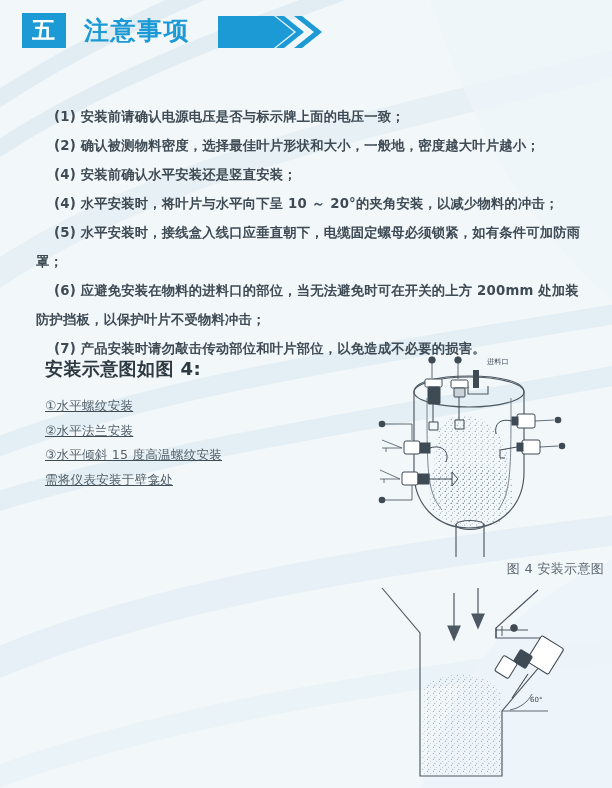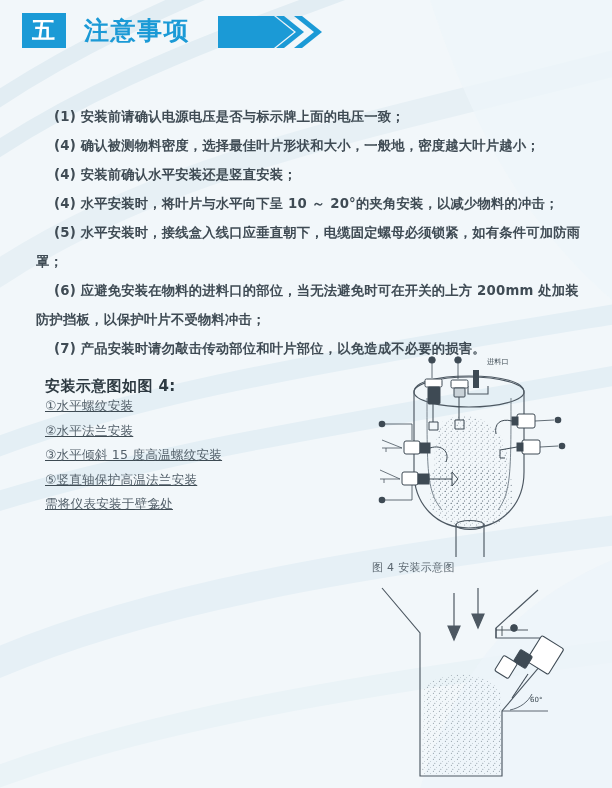--- a/index.html
+++ b/index.html
@@ -41,35 +41,35 @@
   
   #notes{position:absolute;left:36px;top:102px;width:545px;font-weight:bold;}
   .note{
     font-size:13.3px;line-height:29px;color:#3f4b54;
     text-indent:18px;letter-spacing:.2px;
   }
 
   
   #fig-heading{
     position:absolute;left:45px;top:357px;
-    font-size:15px;font-weight:bold;color:#2e3a42;letter-spacing:.4px;margin-top:20px;
+    font-size:18px;font-weight:bold;color:#2e3a42;letter-spacing:.4px;
   }
 
   
   #circ-list{position:absolute;left:45px;top:394px;width:300px;text-decoration:underline;}
   .circ-item{
     font-size:12.6px;line-height:24.6px;color:#53606a;letter-spacing:.2px;
     white-space:nowrap;
   }
 
   
   #fig1{position:absolute;left:372px;top:352px;width:232px;height:205px;}
   #fig1-caption{
-    position:absolute;left:372px;top:560px;width:232px;text-align:left;
-    font-size:11px;color:#5b6770;letter-spacing:.3px;
+    position:absolute;left:372px;top:560px;width:232px;text-align:right;
+    font-size:13px;color:#5b6770;letter-spacing:.3px;
   }
 
   
   #para7{
     position:absolute;left:36px;top:592px;width:330px;
     font-size:12.8px;line-height:25px;color:#53606a;letter-spacing:.2px;
     text-indent:14px;
   }
 
   
@@ -113,35 +113,34 @@
     <svg id="header-arrow" width="104" height="36" viewBox="0 0 104 36">
       <path d="M0,2 L56,2 L76,18 L56,34 L0,34 Z" fill="#1b9ad6"></path>
       <path d="M58,2 L78,18 L58,34 L66,34 L86,18 L66,2 Z" fill="#1b9ad6"></path>
       <path d="M76,2 L96,18 L76,34 L84,34 L104,18 L84,2 Z" fill="#1b9ad6"></path>
     </svg>
   </div>
 
 
   <div id="notes">
     <div class="note">(1) 安装前请确认电源电压是否与标示牌上面的电压一致；</div>
-    <div class="note">(4) 确认被测物料密度，选择最佳叶片形状和大小，一般地，密度越大叶片越小；</div>
+    <div class="note">(2) 确认被测物料密度，选择最佳叶片形状和大小，一般地，密度越大叶片越小；</div>
     <div class="note">(4) 安装前确认水平安装还是竖直安装；</div>
     <div class="note">(4) 水平安装时，将叶片与水平向下呈 10 ～ 20°的夹角安装，以减少物料的冲击；</div>
     <div class="note">(5) 水平安装时，接线盒入线口应垂直朝下，电缆固定螺母必须锁紧，如有条件可加防雨罩；</div>
     <div class="note">(6) 应避免安装在物料的进料口的部位，当无法避免时可在开关的上方 200mm 处加装防护挡板，以保护叶片不受物料冲击；</div>
     <div class="note">(7) 产品安装时请勿敲击传动部位和叶片部位，以免造成不必要的损害。</div>
   </div>
 
   <div id="fig-heading">安装示意图如图 4:</div>
 
   <div id="circ-list">
     <div class="circ-item">①水平螺纹安装</div>
     <div class="circ-item">②水平法兰安装</div>
     <div class="circ-item">③水平倾斜 15 度高温螺纹安装</div>
-    <div class="circ-item">⑤竖直轴保护高温法兰安装</div>
     <div class="circ-item">需将仪表安装于壁龛处</div>
   </div>
 
   <svg id="fig1" viewBox="0 0 232 205">
     <defs>
       <pattern id="grain" x="0" y="0" width="6" height="6" patternUnits="userSpaceOnUse">
         <circle cx="1.2" cy="1.4" r="0.55" fill="#6f7d88"></circle>
         <circle cx="4.3" cy="3.2" r="0.45" fill="#7d8a95"></circle>
         <circle cx="2.6" cy="5.1" r="0.5" fill="#6a7883"></circle>
       </pattern>

